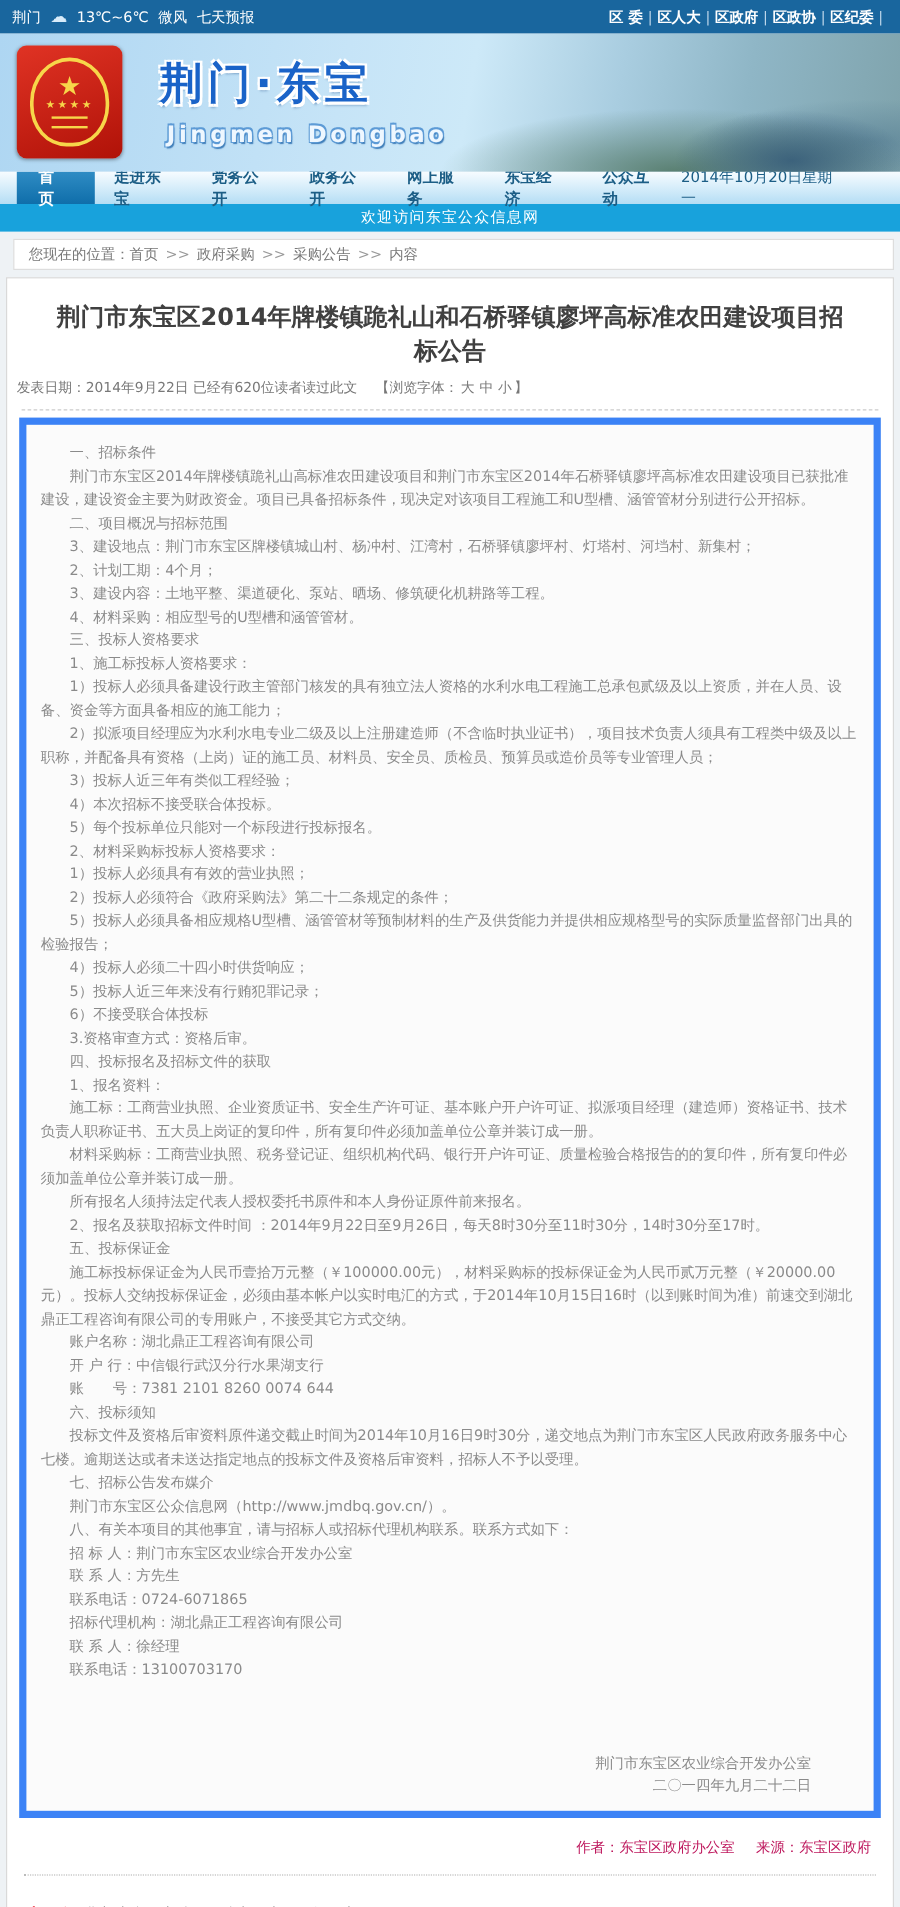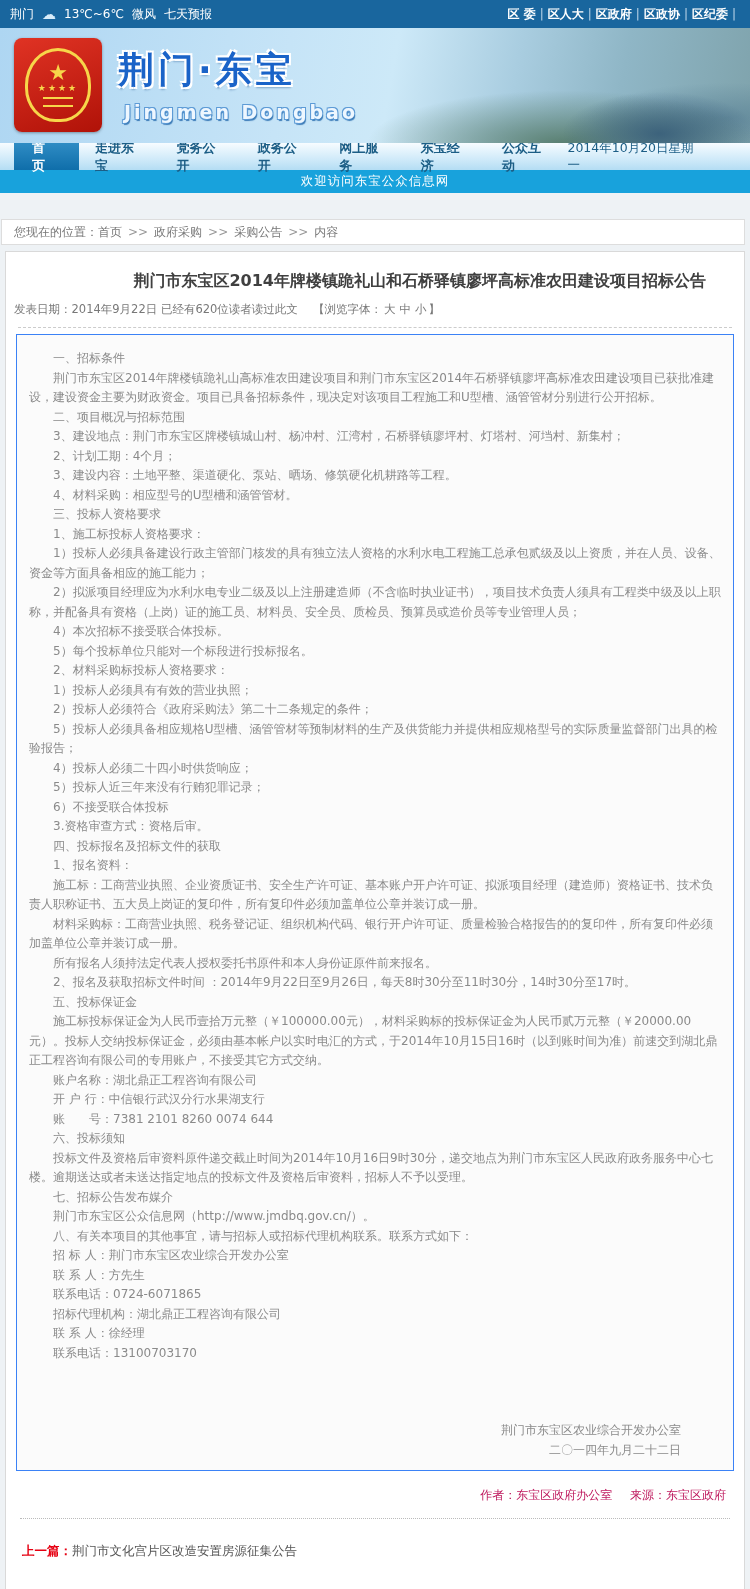--- a/index.html
+++ b/index.html
@@ -22,50 +22,50 @@
       radial-gradient(200px 50px at 97% 78%, rgba(90,130,150,.7), rgba(90,130,150,0) 70%),
       linear-gradient(100deg,#aed6f2 0%,#c6e4f7 38%,#cde9f8 52%,#a9cde0 68%,#8fb6c6 82%,#7fa3ac 100%); }
   .emblem { position:absolute; left:14px; top:10px; width:88px; height:94px; border-radius:8px;
             background:linear-gradient(160deg,#e03324,#b01208); display:flex; align-items:center; justify-content:center;
             box-shadow:0 1px 3px rgba(0,0,0,.35); }
   .emblem-inner { width:66px; height:74px; border:3px solid #f7d64a; border-radius:50% 50% 46% 46%;
                   display:flex; align-items:center; justify-content:center; flex-direction:column; color:#f7d64a; }
   .emblem-star-big { font-size:22px; line-height:20px; }
   .emblem-stars-small { font-size:9px; letter-spacing:2px; }
   .emblem-gate { width:30px; height:10px; border-top:2px solid #f7d64a; border-bottom:2px solid #f7d64a; margin-top:4px; }
-  .banner-title { position:absolute; left:118px; top:18px; }
+  .banner-title { position:absolute; left:133px; top:18px; }
   .banner-cn { font-size:36px; font-weight:bold; color:#1a63c8; letter-spacing:4px;
                text-shadow:-2px -2px 0 #fff,2px -2px 0 #fff,-2px 2px 0 #fff,2px 2px 0 #fff,0 3px 2px rgba(30,80,140,.4); }
   .banner-en { font-size:19px; font-weight:bold; color:#eef7ff; letter-spacing:3px; margin-top:6px; padding-left:6px;
                text-shadow:-1px -1px 0 #5d9bd6,1px -1px 0 #5d9bd6,-1px 1px 0 #5d9bd6,1px 2px 1px #3d7cb8; }
 
   
   .nav { height:27px; background:linear-gradient(#f7fcff,#c9e7f8 70%,#b4ddf4); display:flex; align-items:stretch;
          font-size:13px; color:#1c5e86;justify-content:center; }
   .nav-tab { display:flex; align-items:center; padding:0 16px; cursor:pointer; font-weight:bold; }
   .nav-tab.active { background:linear-gradient(#2f8cc4,#0f6eaa); color:#fff; margin-left:14px; padding:0 18px; }
   .nav-date { margin-left:auto; display:flex; align-items:center; padding-right:48px; font-size:12.5px; color:#1c5e86; }
   .welcome { height:23px; background:#18a2dc; color:#fff; font-size:12.5px; display:flex; align-items:center; justify-content:center; letter-spacing:1px; }
 
   
-  .crumb-wrap { padding:6px 5px 0 1px;margin-top:20px; }
+  .crumb-wrap { padding:6px 5px 0 11px; }
   .crumb { background:#fff; border:1px solid #ddd; height:26px; display:flex; align-items:center;
            font-size:12px; color:#777; padding:0 12px; }
   .crumb a { color:#777; cursor:pointer; text-decoration:none; }
   .crumb .csep { margin:0 6px; color:#999; }
 
   
   .panel-wrap { padding:6px 5px; }
   .panel { background:#fff; border:1px solid #d9d9d9; padding:14px 8px 10px 8px; }
-  .a-title { text-align:right; font-size:16px; font-weight:bold; color:#404040; padding:4px 30px 10px; line-height:1.4; }
+  .a-title { text-align:center; font-size:20px; font-weight:bold; color:#404040; padding:4px 30px 10px; line-height:1.4; }
   .a-meta { font-size:11.5px; color:#787878; padding-bottom:10px; }
   .a-meta .fs { cursor:pointer; margin:0 2px; }
   .meta-divider { border-bottom:1px dashed #ccc; margin:0 4px 6px; }
 
-  .a-body { background:#fbfbfb; border:1px solid #3b82f6; margin:0 2px; padding:14px 12px 10px;
+  .a-body { background:#fbfbfb; border:6px solid #3b82f6; margin:0 2px; padding:14px 12px 10px;
             font-size:12px; color:#8a8a8a; }
   .a-body p { line-height:19.5px; margin:0; text-indent:2em; word-break:break-all; }
   .a-body p.right { text-align:right; text-indent:0; padding-right:40px; }
   .a-body p.gap { height:58px; }
 
   .author-line { text-align:right; font-size:12px; color:#be185d; padding:16px 10px 10px; }
   .author-line span { margin-left:14px; }
   .dotted { border-bottom:1px dotted #bbb; margin:4px 6px 10px; }
   .pager { font-size:12.5px; padding:4px 8px 10px; }
   .pager div { margin:10px 0; }
@@ -136,20 +136,21 @@
         <p>荆门市东宝区2014年牌楼镇跪礼山高标准农田建设项目和荆门市东宝区2014年石桥驿镇廖坪高标准农田建设项目已获批准建设，建设资金主要为财政资金。项目已具备招标条件，现决定对该项目工程施工和U型槽、涵管管材分别进行公开招标。</p>
         <p>二、项目概况与招标范围</p>
         <p>3、建设地点：荆门市东宝区牌楼镇城山村、杨冲村、江湾村，石桥驿镇廖坪村、灯塔村、河垱村、新集村；</p>
         <p>2、计划工期：4个月；</p>
         <p>3、建设内容：土地平整、渠道硬化、泵站、晒场、修筑硬化机耕路等工程。</p>
         <p>4、材料采购：相应型号的U型槽和涵管管材。</p>
         <p>三、投标人资格要求</p>
         <p>1、施工标投标人资格要求：</p>
         <p>1）投标人必须具备建设行政主管部门核发的具有独立法人资格的水利水电工程施工总承包贰级及以上资质，并在人员、设备、资金等方面具备相应的施工能力；</p>
         <p>2）拟派项目经理应为水利水电专业二级及以上注册建造师（不含临时执业证书），项目技术负责人须具有工程类中级及以上职称，并配备具有资格（上岗）证的施工员、材料员、安全员、质检员、预算员或造价员等专业管理人员；</p>
+        <p>3）投标人近三年有类似工程经验；</p>
         <p>4）本次招标不接受联合体投标。</p>
         <p>5）每个投标单位只能对一个标段进行投标报名。</p>
         <p>2、材料采购标投标人资格要求：</p>
         <p>1）投标人必须具有有效的营业执照；</p>
         <p>2）投标人必须符合《政府采购法》第二十二条规定的条件；</p>
         <p>5）投标人必须具备相应规格U型槽、涵管管材等预制材料的生产及供货能力并提供相应规格型号的实际质量监督部门出具的检验报告；</p>
         <p>4）投标人必须二十四小时供货响应；</p>
         <p>5）投标人近三年来没有行贿犯罪记录；</p>
         <p>6）不接受联合体投标</p>
         <p>3.资格审查方式：资格后审。</p>

